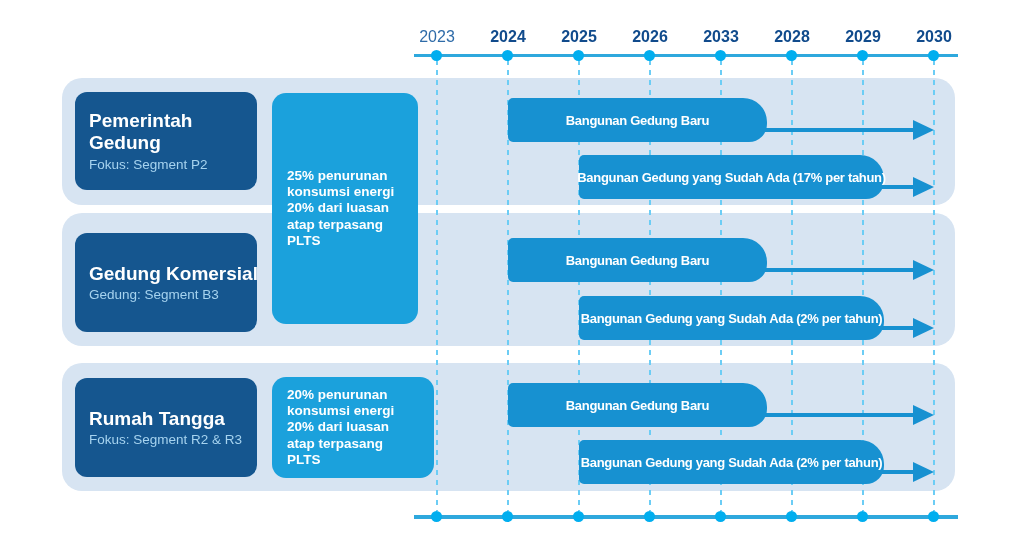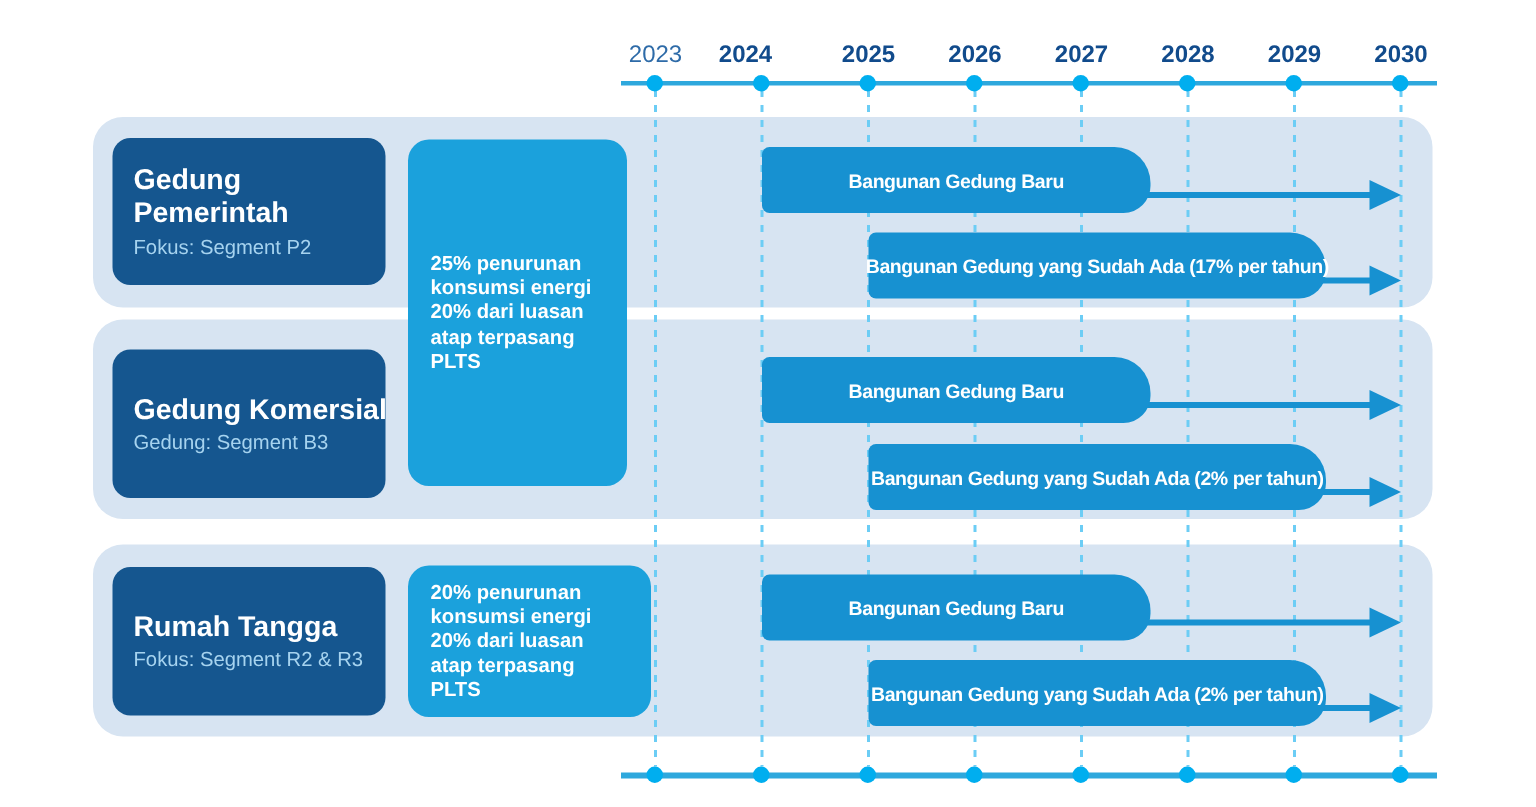--- a/index.html
+++ b/index.html
@@ -69,39 +69,39 @@
       <div class="dash" style="left: 649px; top: 60px; height: 451px;"></div>
       <div class="dash" style="left: 720px; top: 60px; height: 451px;"></div>
       <div class="dash" style="left: 791px; top: 60px; height: 451px;"></div>
       <div class="dash" style="left: 862px; top: 60px; height: 451px;"></div>
       <div class="dash" style="left: 933px; top: 60px; height: 451px;"></div>
     </div>
   <div class="layer" id="layer-timeline">
       <div class="tl-line" style="left: 414px; top: 54px; width: 544px; height: 3px;"></div>
       <div class="year muted" style="left: 405px; top: 28px;">2023</div>
       <div class="dot" style="left: 431px; top: 50px;"></div>
-      <div class="year" style="left: 465px; top: 28px;">2024</div>
+      <div class="year" style="left: 476px; top: 28px;">2024</div>
       <div class="dot" style="left: 502px; top: 50px;"></div>
       <div class="year" style="left: 547px; top: 28px;">2025</div>
       <div class="dot" style="left: 573px; top: 50px;"></div>
       <div class="year" style="left: 618px; top: 28px;">2026</div>
       <div class="dot" style="left: 644px; top: 50px;"></div>
-      <div class="year" style="left: 689px; top: 28px;">2027</div>
+      <div class="year" style="left: 689px; top: 28px;">2033</div>
       <div class="dot" style="left: 715px; top: 50px;"></div>
       <div class="year" style="left: 760px; top: 28px;">2028</div>
       <div class="dot" style="left: 786px; top: 50px;"></div>
       <div class="year" style="left: 831px; top: 28px;">2029</div>
       <div class="dot" style="left: 857px; top: 50px;"></div>
       <div class="year" style="left: 902px; top: 28px;">2030</div>
       <div class="dot" style="left: 928px; top: 50px;"></div>
     </div>
   <div class="layer" id="layer-content">
       <div class="darkbox" style="left: 75px; top: 92px; width: 182px; height: 98px;">
+        <div class="title-line" style="position: static;">Pemerintah</div>
         <div class="title-line" style="position: static;">Gedung</div>
-        <div class="title-line" style="position: static;">Pemerintah</div>
         <div class="subtitle" style="position: static;">Fokus: Segment P2</div>
       </div>
       <div class="barline" style="left: 737px; top: 128px; width: 177px;"></div>
       <div class="arrowhead" style="left: 913px; top: 120px;"></div>
       <div class="barblock" style="left: 508px; top: 98px; width: 259px;">
         <div class="" style="position: static;">Bangunan Gedung Baru</div>
       </div>
       <div class="barline" style="left: 854px; top: 185px; width: 60px;"></div>
       <div class="arrowhead" style="left: 913px; top: 177px;"></div>
       <div class="barblock" style="left: 579px; top: 155px; width: 305px;">

